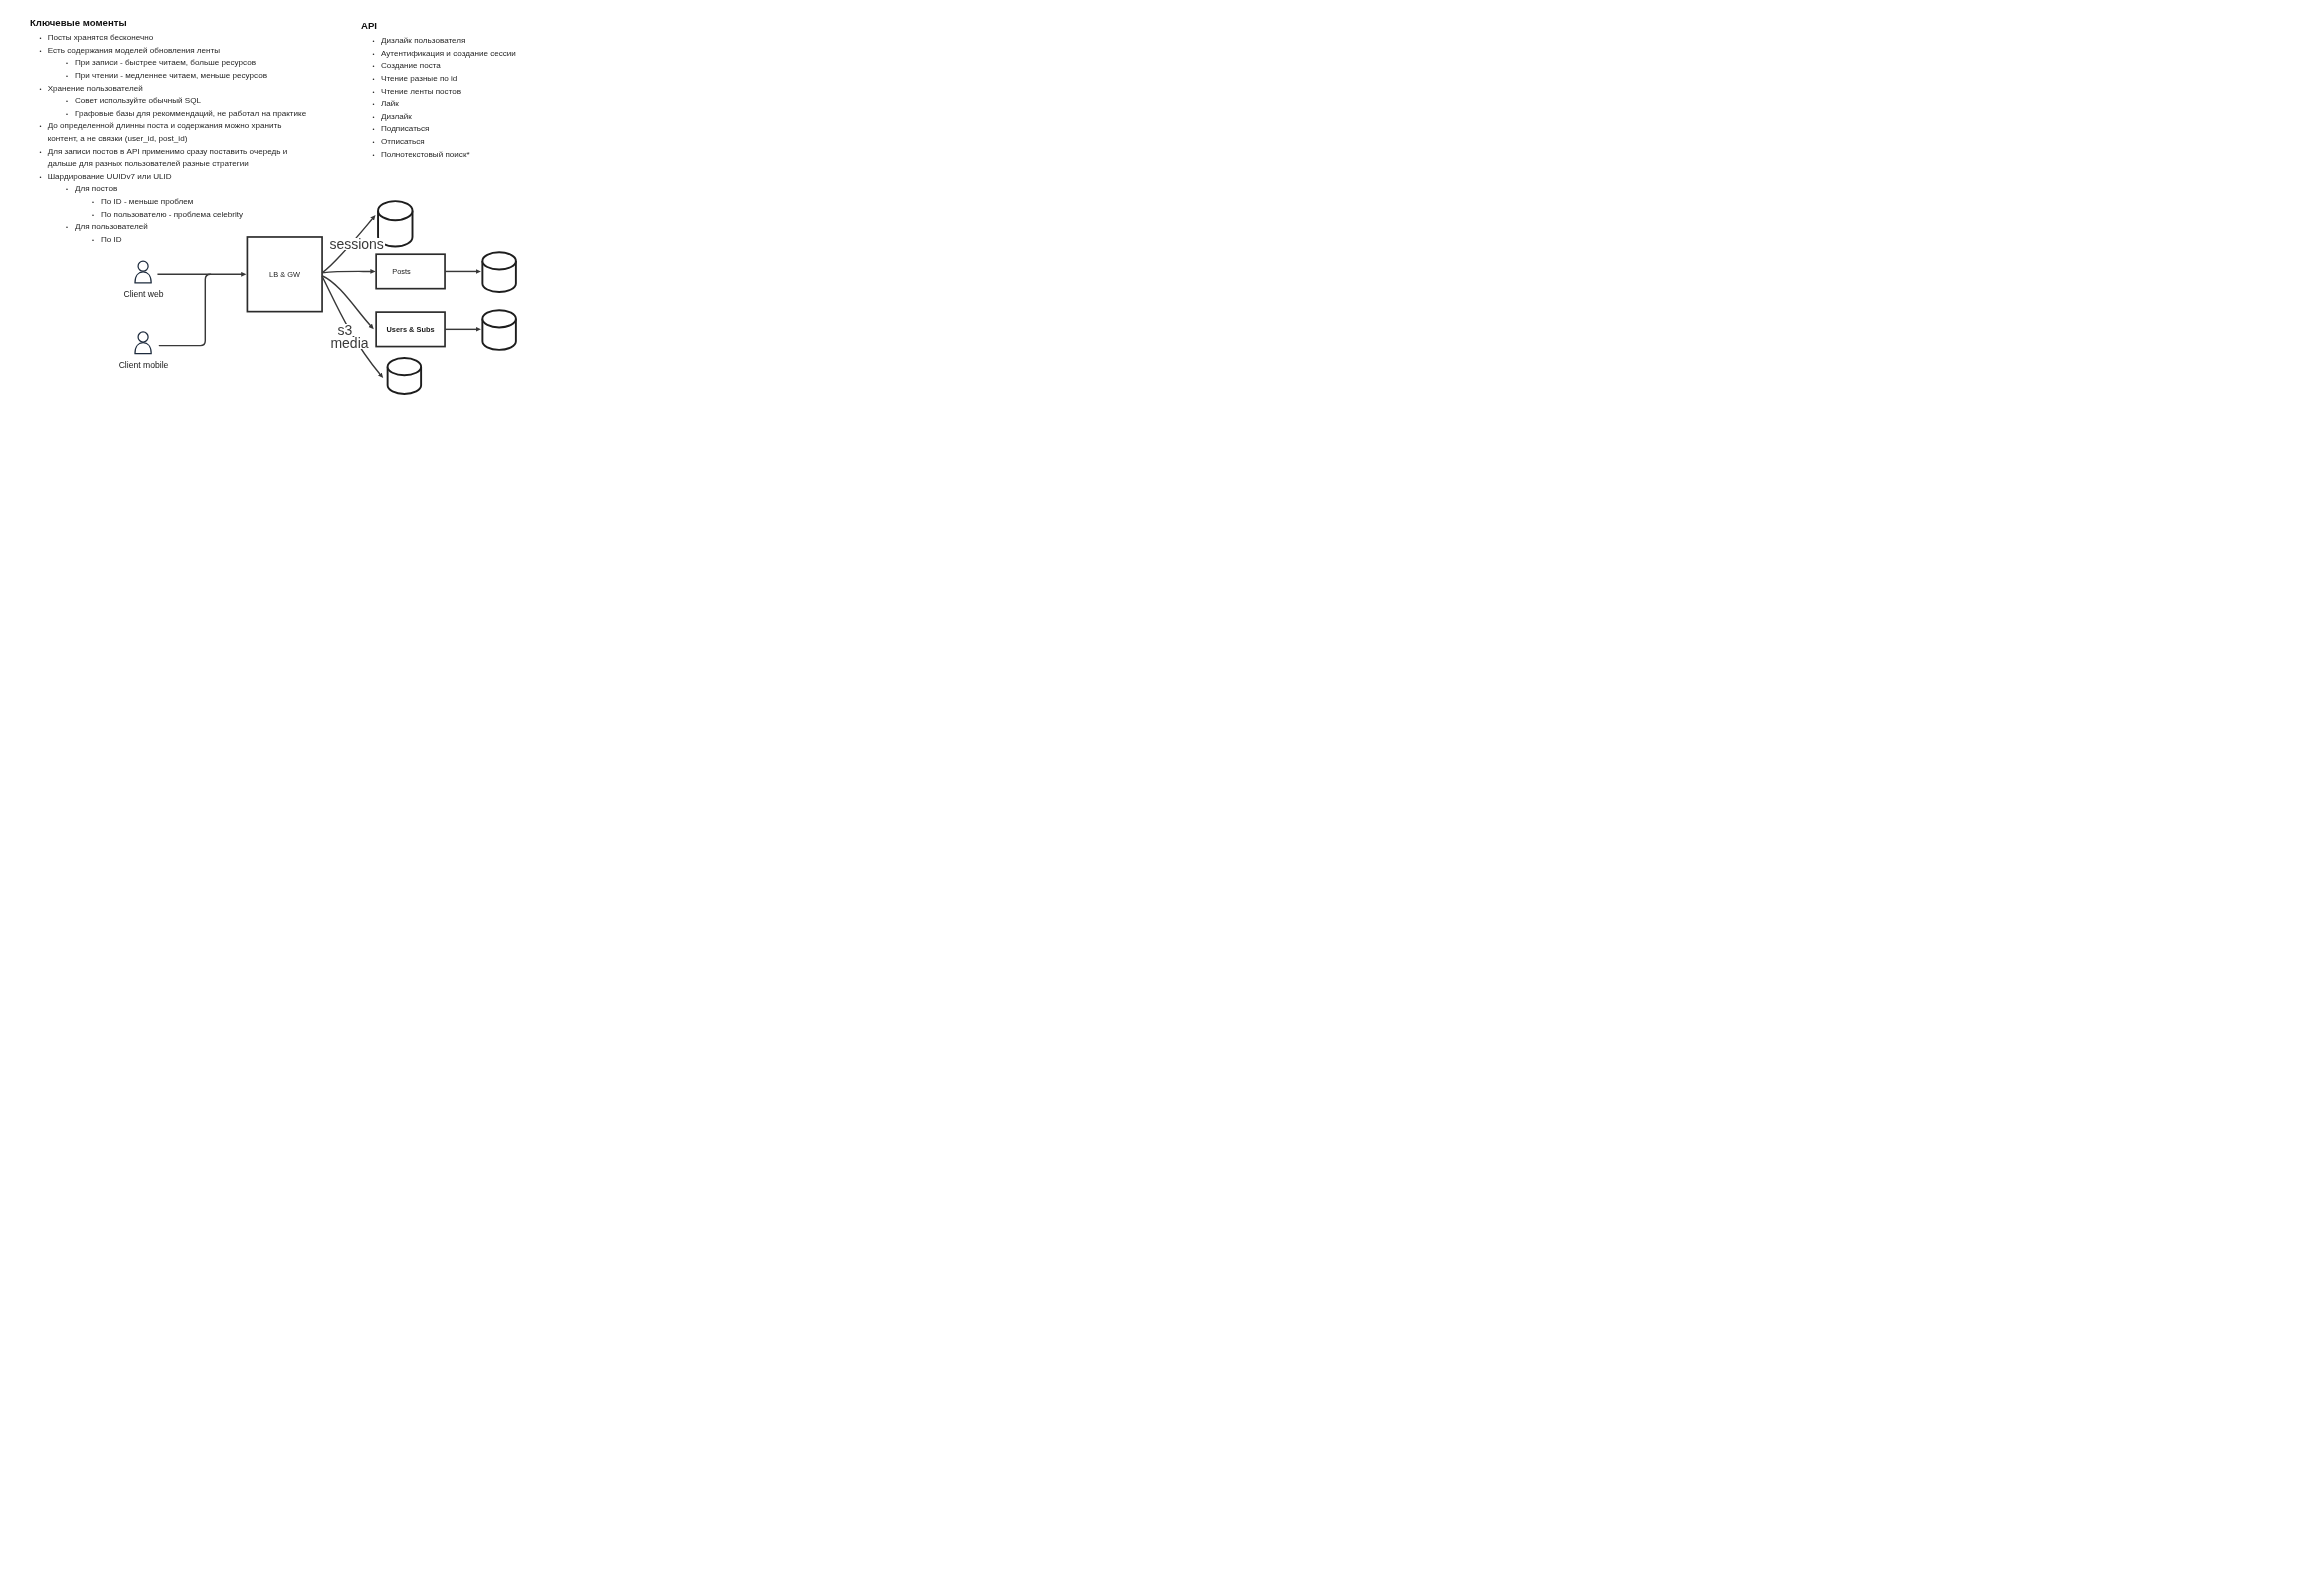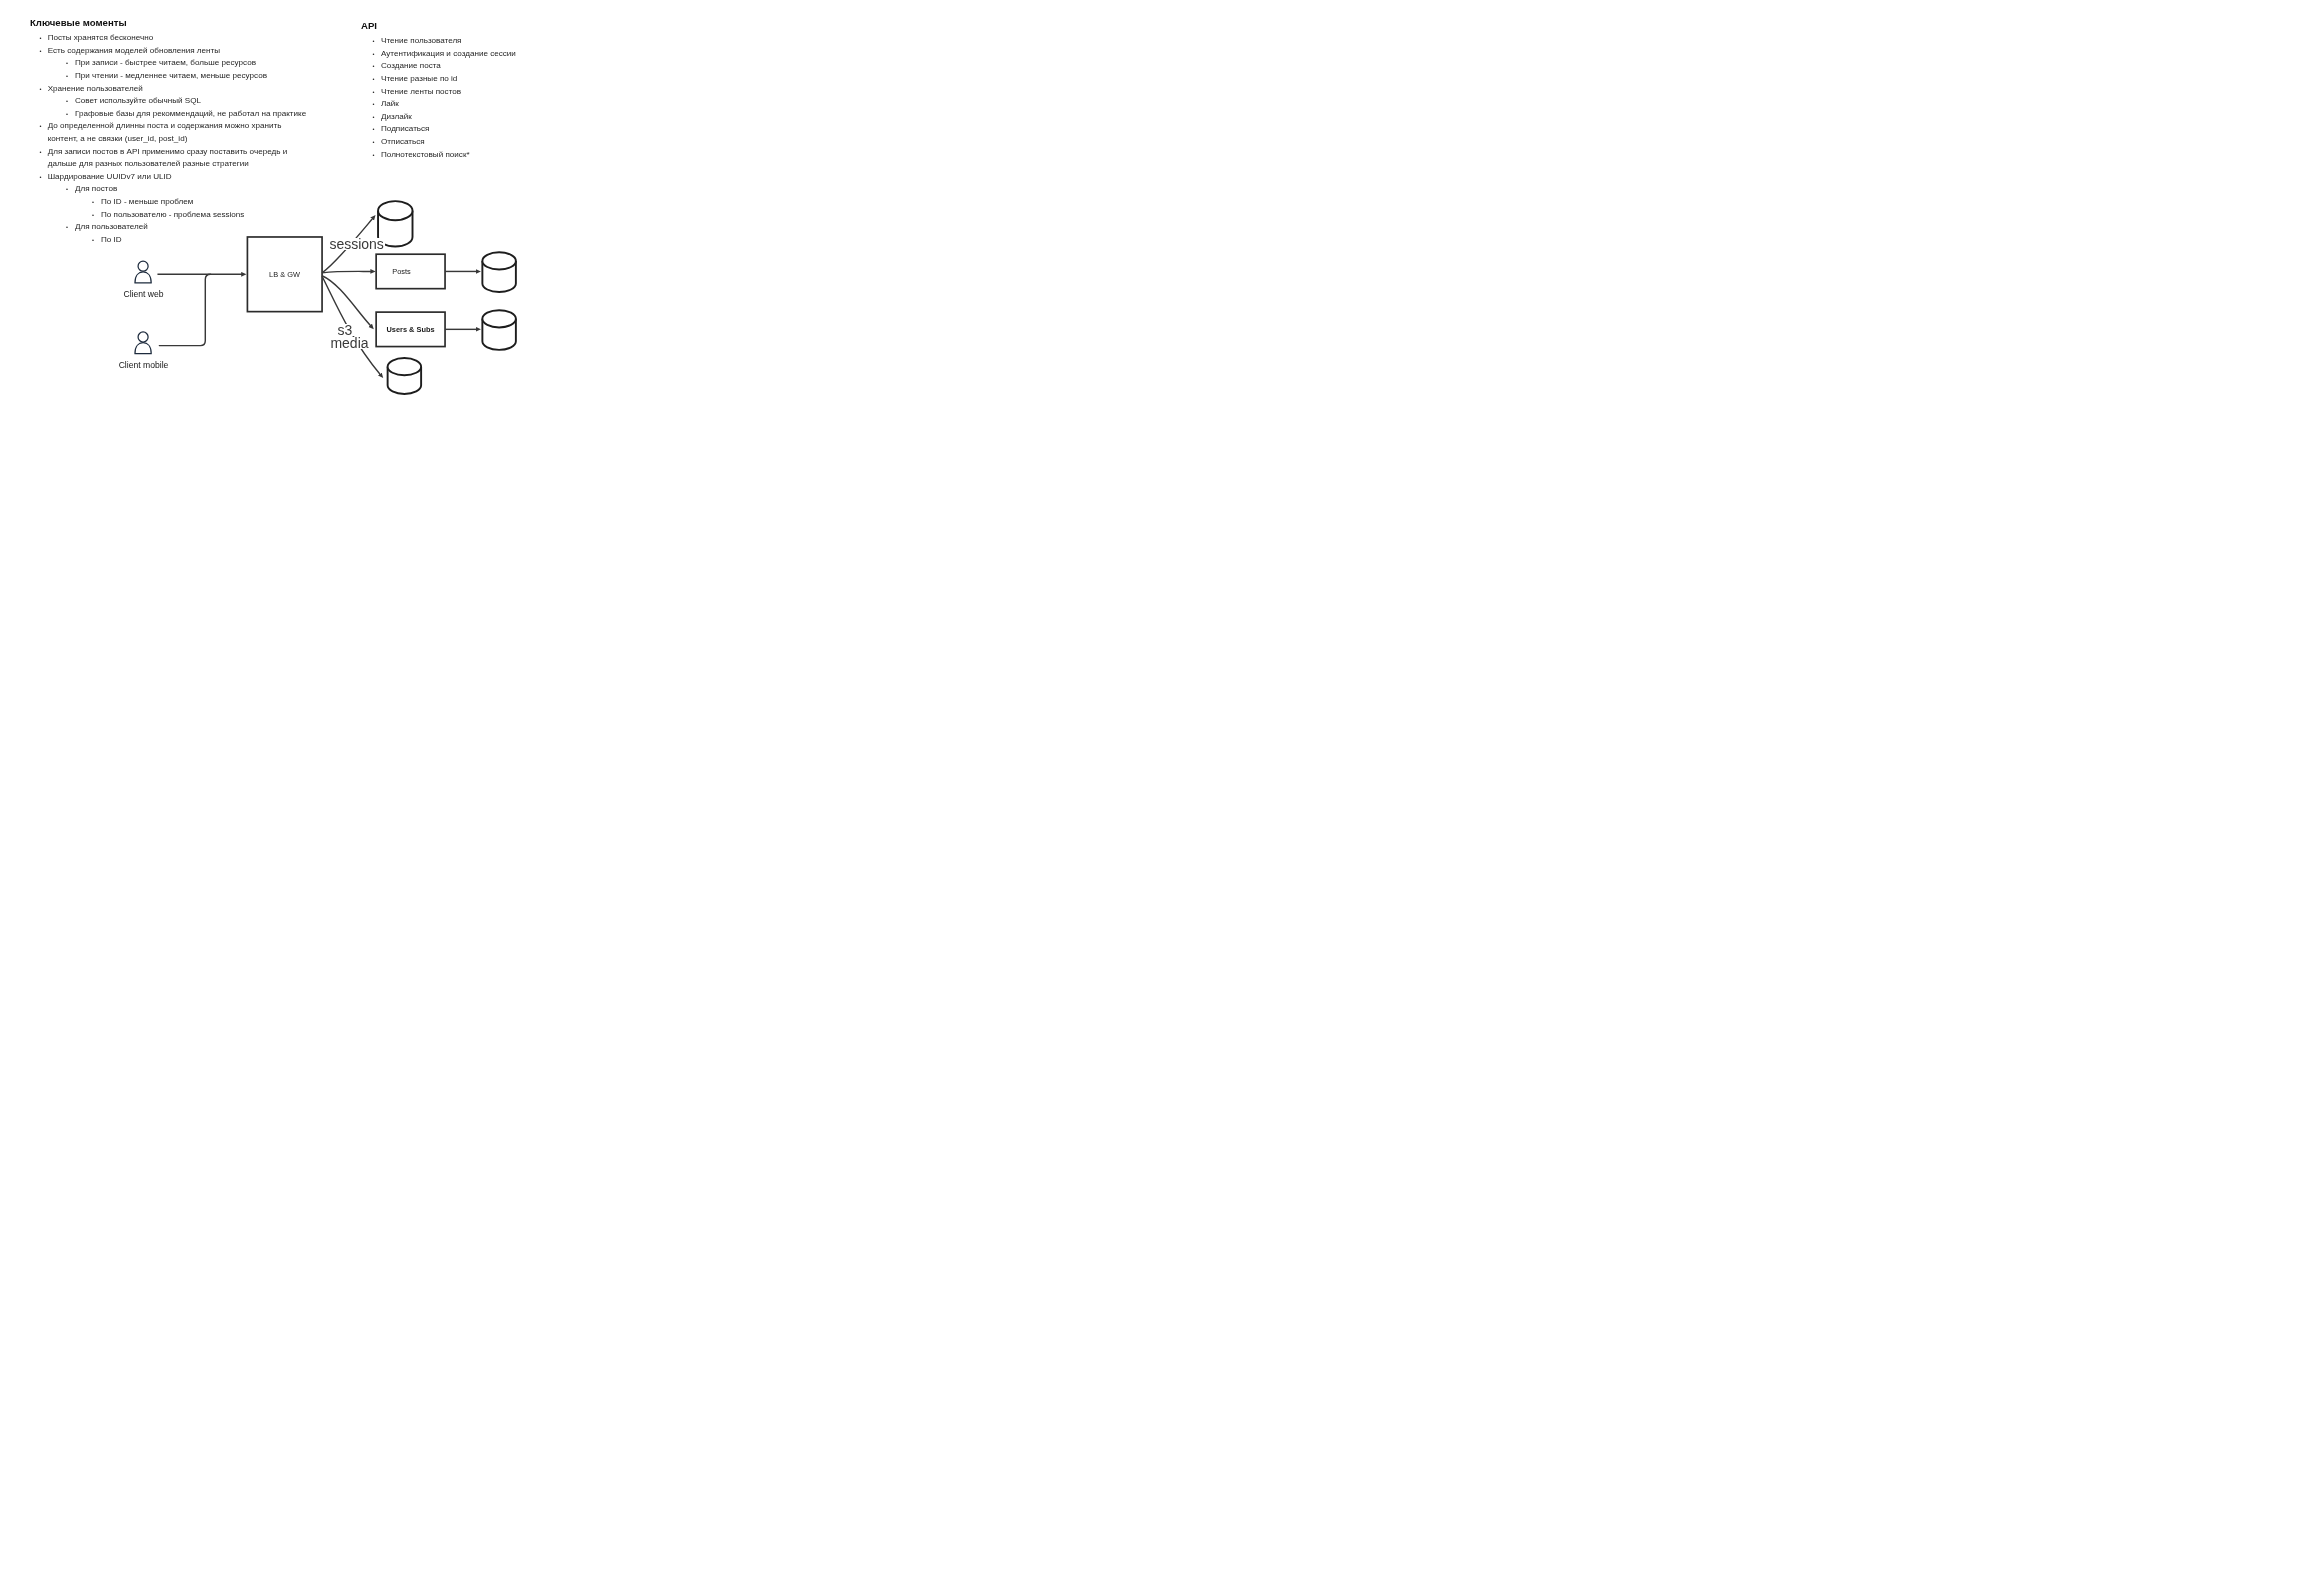--- a/index.html
+++ b/index.html
@@ -61,31 +61,31 @@
         <li class="lvl2"><span>При записи - быстрее читаем, больше ресурсов</span></li>
         <li class="lvl2"><span>При чтении - медленнее читаем, меньше ресурсов</span></li>
         <li class="lvl1"><span>Хранение пользователей</span></li>
         <li class="lvl2"><span>Совет используйте обычный SQL</span></li>
         <li class="lvl2"><span>Графовые базы для рекоммендаций, не работал на практике</span></li>
         <li class="lvl1"><span>До определенной длинны поста и содержания можно хранить контент, а не связки (user_id, post_id)</span></li>
         <li class="lvl1"><span>Для записи постов в API применимо сразу поставить очередь и дальше для разных пользователей разные стратегии</span></li>
         <li class="lvl1"><span>Шардирование UUIDv7 или ULID</span></li>
         <li class="lvl2"><span>Для постов</span></li>
         <li class="lvl3"><span>По ID - меньше проблем</span></li>
-        <li class="lvl3"><span>По пользователю - проблема sessions</span></li>
+        <li class="lvl3"><span>По пользователю - проблема celebrity</span></li>
         <li class="lvl2"><span>Для пользователей</span></li>
         <li class="lvl3"><span>По ID</span></li>
       </ul>
   </div>
 
   <div class="panel api">
     <h2>API</h2>
     <ul>
 
-    <li class="lvl1"><span>Чтение пользователя</span></li>
+    <li class="lvl1"><span>Дизлайк пользователя</span></li>
         <li class="lvl1"><span>Аутентификация и создание сессии</span></li>
         <li class="lvl1"><span>Создание поста</span></li>
         <li class="lvl1"><span>Чтение разные по id</span></li>
         <li class="lvl1"><span>Чтение ленты постов</span></li>
         <li class="lvl1"><span>Лайк</span></li>
         <li class="lvl1"><span>Дизлайк</span></li>
         <li class="lvl1"><span>Подписаться</span></li>
         <li class="lvl1"><span>Отписаться</span></li>
         <li class="lvl1"><span>Полнотекстовый поиск*</span></li>
       </ul>

